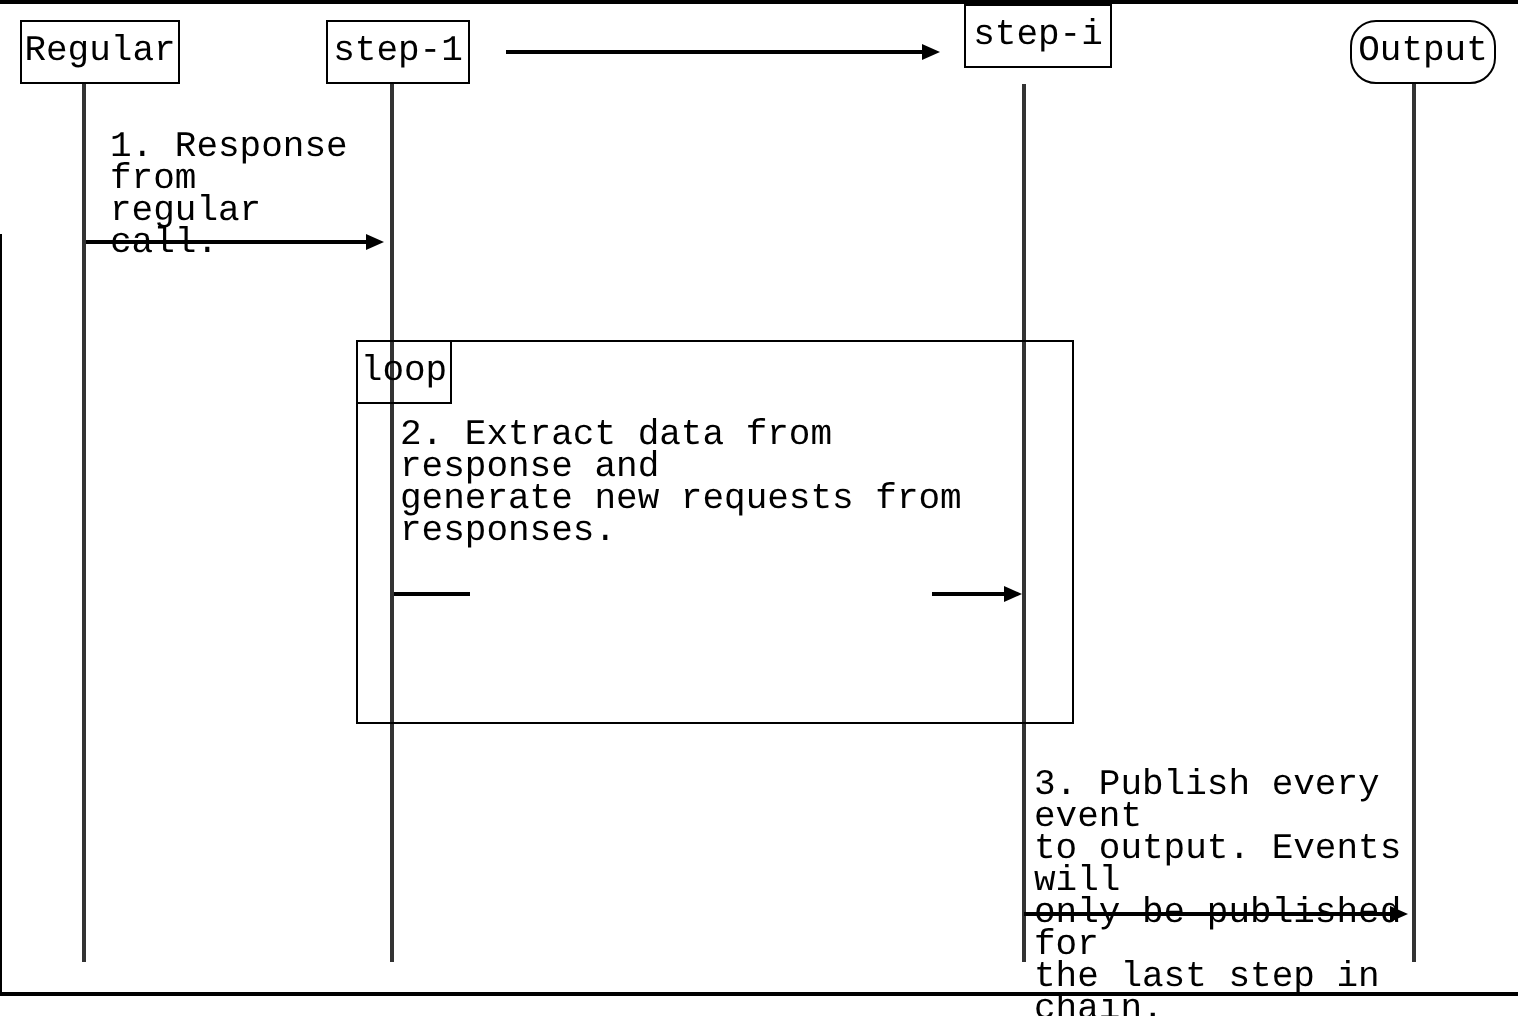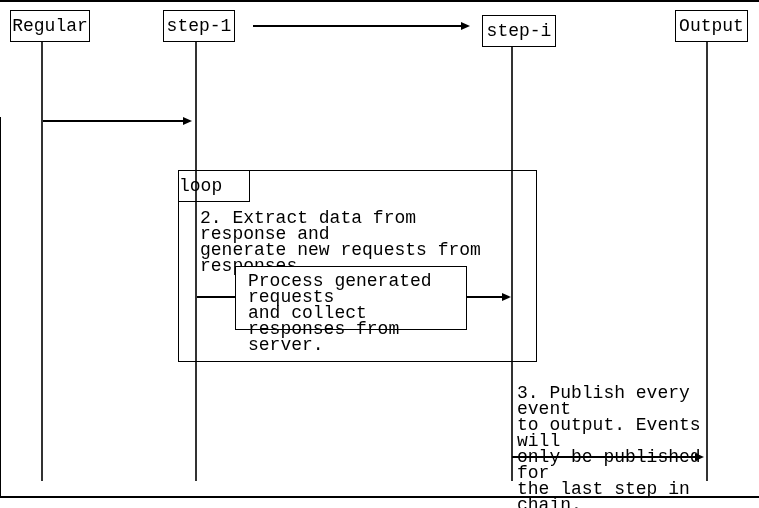--- a/index.html
+++ b/index.html
@@ -49,26 +49,27 @@
     position: absolute;
     left: 178px; top: 170px;
     width: 359px; height: 192px;
     border: 1px solid #000000;
     box-sizing: border-box;
     background: transparent;
   }
   .loop-label {
     position: absolute;
     left: 178px; top: 170px;
-    width: 72px; height: 32px;
+    width: 48px; height: 32px;
     border: 1px solid #000000;
     box-sizing: border-box;
     background: transparent;
     display: flex;
     align-items: center;
+    justify-content: center;
   }
   .process-box {
     position: absolute;
     left: 235px; top: 266px;
     width: 232px; height: 64px;
     border: 1px solid #000000;
     box-sizing: border-box;
     background: #ffffff;
     padding: 6px 0 0 12px;
     white-space: pre-line;
@@ -88,49 +89,48 @@
   <div class="lifeline" style="left:195px;"></div>
   <div class="lifeline" style="left:511px;"></div>
   <div class="lifeline" style="left:706px;"></div>
 
   <div class="actor" style="left:10px; top:10px; width:80px;">
     <span>Regular</span>
   </div>
   <div class="actor" style="left:163px; top:10px; width:72px;justify-content:center;">
     <span>step-1</span>
   </div>
-  <div class="actor" style="left:482px; top:15px; width:74px;">
+  <div class="actor" style="left:482px; top:2px; width:74px;">
     <span>step-i</span>
   </div>
-  <div class="actor" style="left:675px; top:10px; width:73px;">
+  <div class="actor" style="left:675px; top:10px; width:73px;border-radius:13px;">
     <span>Output</span>
   </div>
 
   <div>
     <div class="hline" style="left:253px; top:25px; width:208px;"></div>
     <div class="ah" style="left:461px; top:22px;"></div>
   </div>
 
+  <div class="note" style="left:55px; top:66px; width:140px;">1. Response from
+regular call.</div>
   <div>
     <div class="hline" style="left:43px; top:120px; width:140px;"></div>
     <div class="ah" style="left:183px; top:117px;"></div>
   </div>
 
   <div class="loop-frame"></div>
   <div class="loop-label">
     <span>loop</span>
   </div>
 
   <div class="note" style="left:200px; top:210px; width:310px;">2. Extract data from response and
 generate new requests from responses.</div>
 
   <div class="hline" style="left:197px; top:296px; width:38px;"></div>
-  <div class="process-box">Process generated requests
-and collect responses from
-server.</div>
   <div>
     <div class="hline" style="left:466px; top:296px; width:36px;"></div>
     <div class="ah" style="left:502px; top:293px;"></div>
   </div>
 
   <div class="note" style="left:517px; top:385px; width:185px;">3. Publish every event
 to output. Events will
 only be published for
 the last step in chain.</div>
   <div>

